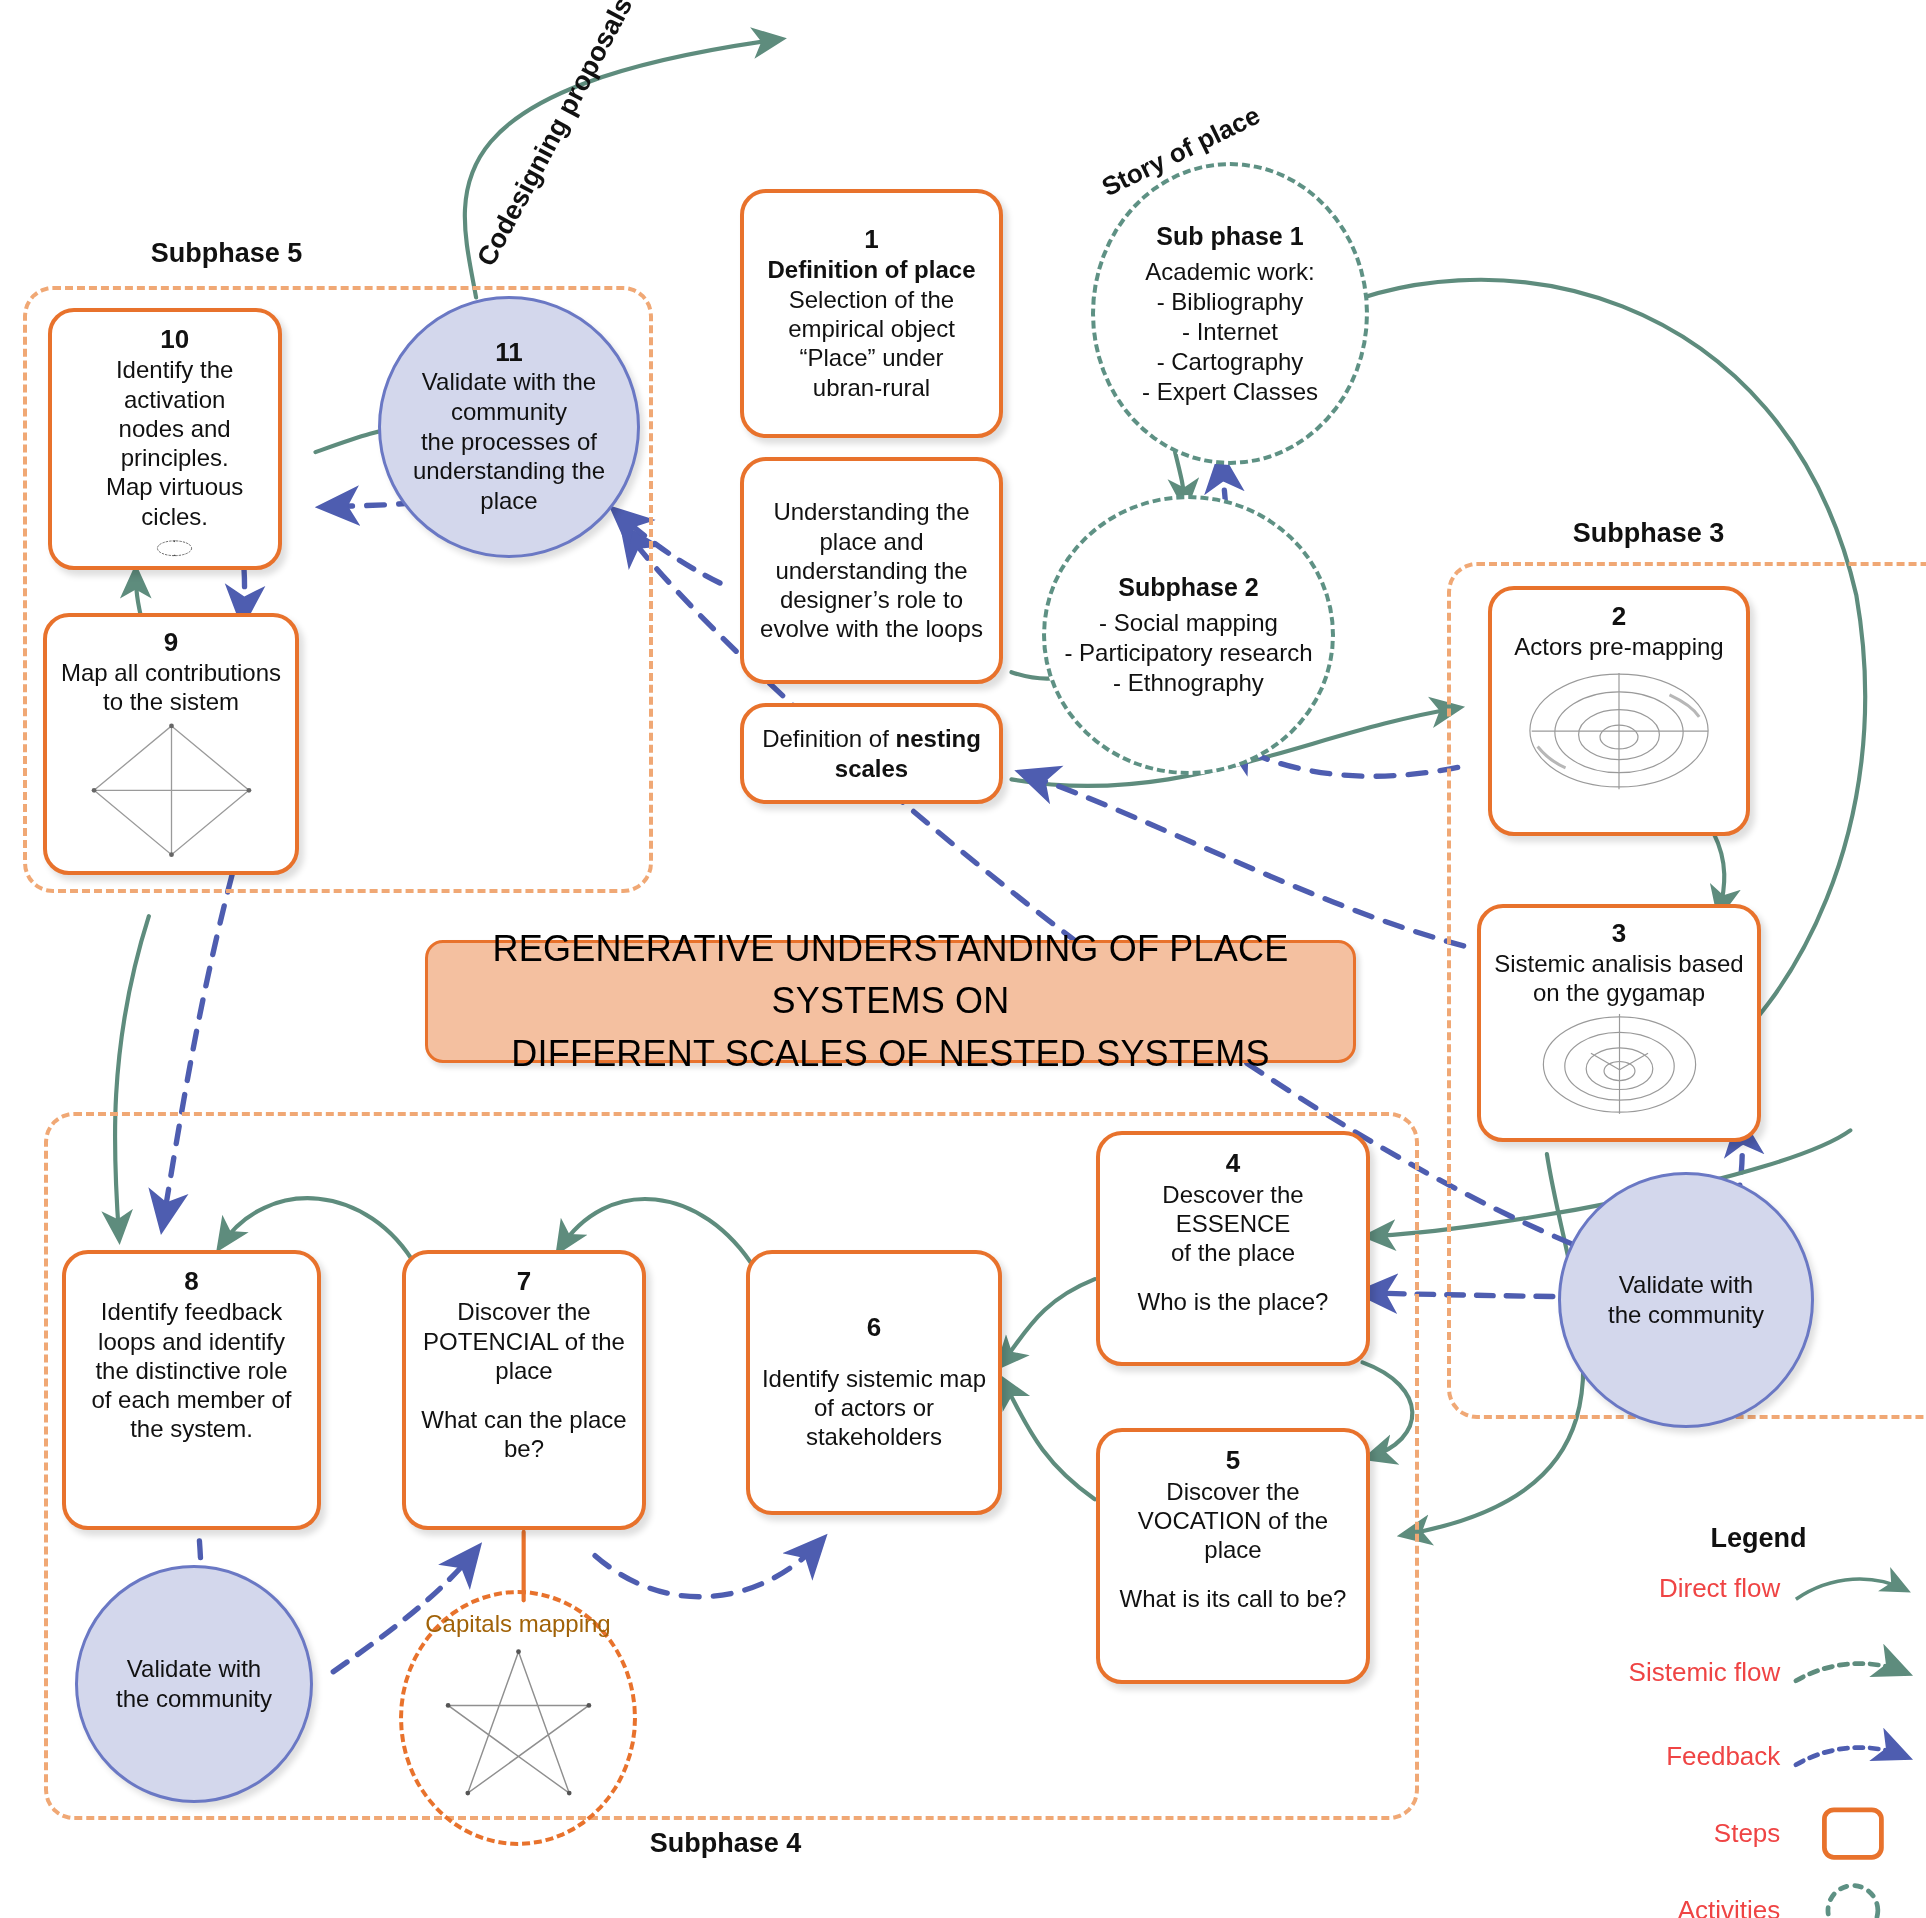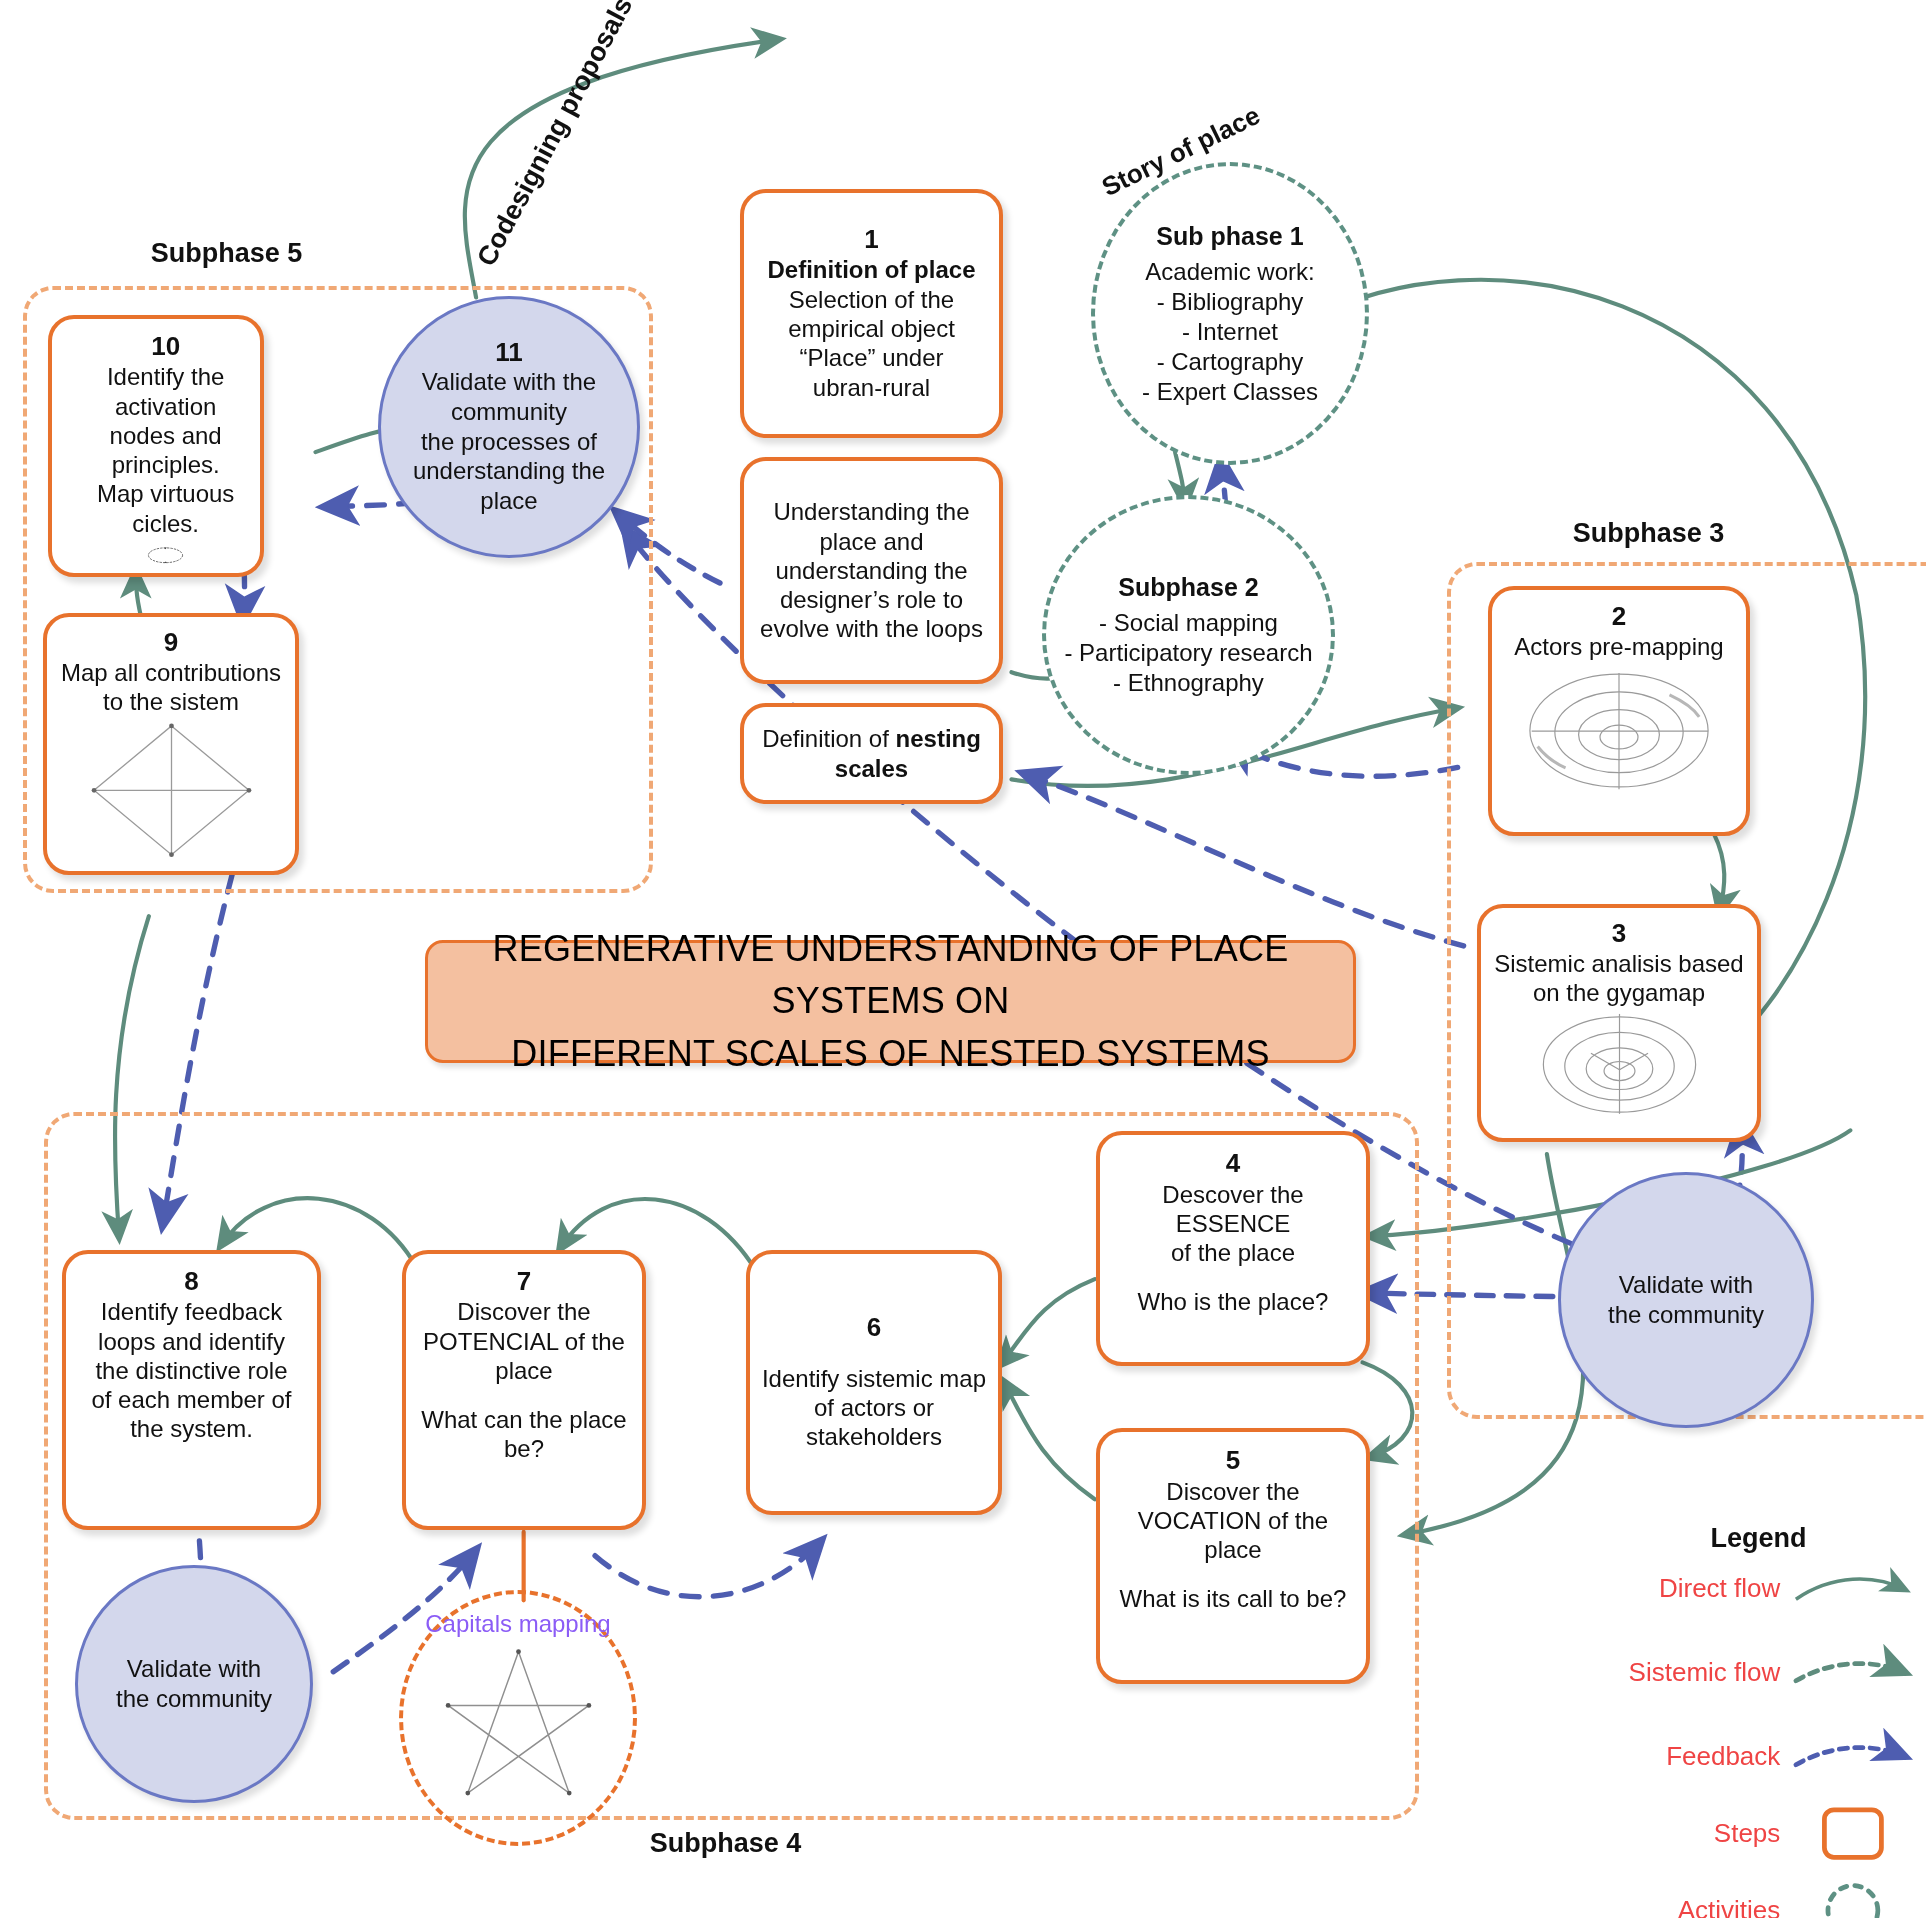--- a/index.html
+++ b/index.html
@@ -29,21 +29,21 @@
   .activity .hd{font-weight:bold;font-size:25px;line-height:1.2;margin-bottom:6px;}
   .activity .txt{font-size:24px;line-height:1.25;}
 
   
   .phasebox{position:absolute;border:4.2px dashed #F0A875;border-radius:30px;box-sizing:border-box;}
   .phaselabel{position:absolute;font-weight:bold;font-size:27px;color:#111;text-align:center;}
 
   
   .capitals{position:absolute;border:4.2px dashed #E8722C;border-radius:50%;box-sizing:border-box;
             display:flex;flex-direction:column;align-items:center;}
-  .capitals .cap-label{font-size:24px;margin-top:15.5px;color:#8b5cf6;}
+  .capitals .cap-label{font-size:24px;margin-top:15.5px;color:#a16207;}
 
   
   .banner{position:absolute;background:#F4C0A0;border:3px solid #E8722C;border-radius:18px;
           display:flex;flex-direction:column;align-items:center;justify-content:center;
           text-align:center;box-shadow:3.6px 4.8px 5.4px rgba(0,0,0,.12);}
   .banner .l{font-size:36px;letter-spacing:0.2px;line-height:1.45;color:#000000;}
 
   
   .arclabel{position:absolute;font-weight:bold;font-size:26px;color:#111;}
   .arclabel span{display:inline-block;transform-origin:50% 50%;}
@@ -315,21 +315,21 @@
       </g>
       <g fill="#666">
         <circle cx="145" cy="10" r="4"></circle>
           <circle cx="275" cy="118" r="4"></circle>
         <circle cx="145" cy="226" r="4"></circle>
           <circle cx="15" cy="118" r="4"></circle>
       </g>
     </svg>
   </div>
 
-  <div class="node step" style="left:48px;top:315px;width:216px;height:262px;justify-content:flex-start;padding-top:13px;padding-left:30px;">
+  <div class="node step" style="left:48px;top:308px;width:234px;height:262px;justify-content:flex-start;padding-top:13px;padding-left:30px;">
     <div class="num">10</div>
     <div class="txt">Identify the activation</div>
     <div class="txt">nodes and principles.</div>
     <div class="txt">Map virtuous cicles.</div>
     <svg class="inner-svg" width="167" height="77" viewBox="0 0 280 130" style="margin-top:8.3px;">
       <ellipse cx="140" cy="65" rx="120" ry="52" fill="none" stroke="#333" stroke-width="5" stroke-dasharray="11 13" stroke-linecap="round"></ellipse>
       <path d="M130,13 L150,11 L138,22 Z" fill="#333"></path>
       <path d="M150,117 L130,119 L142,108 Z" fill="#333"></path>
     </svg>
   </div>

